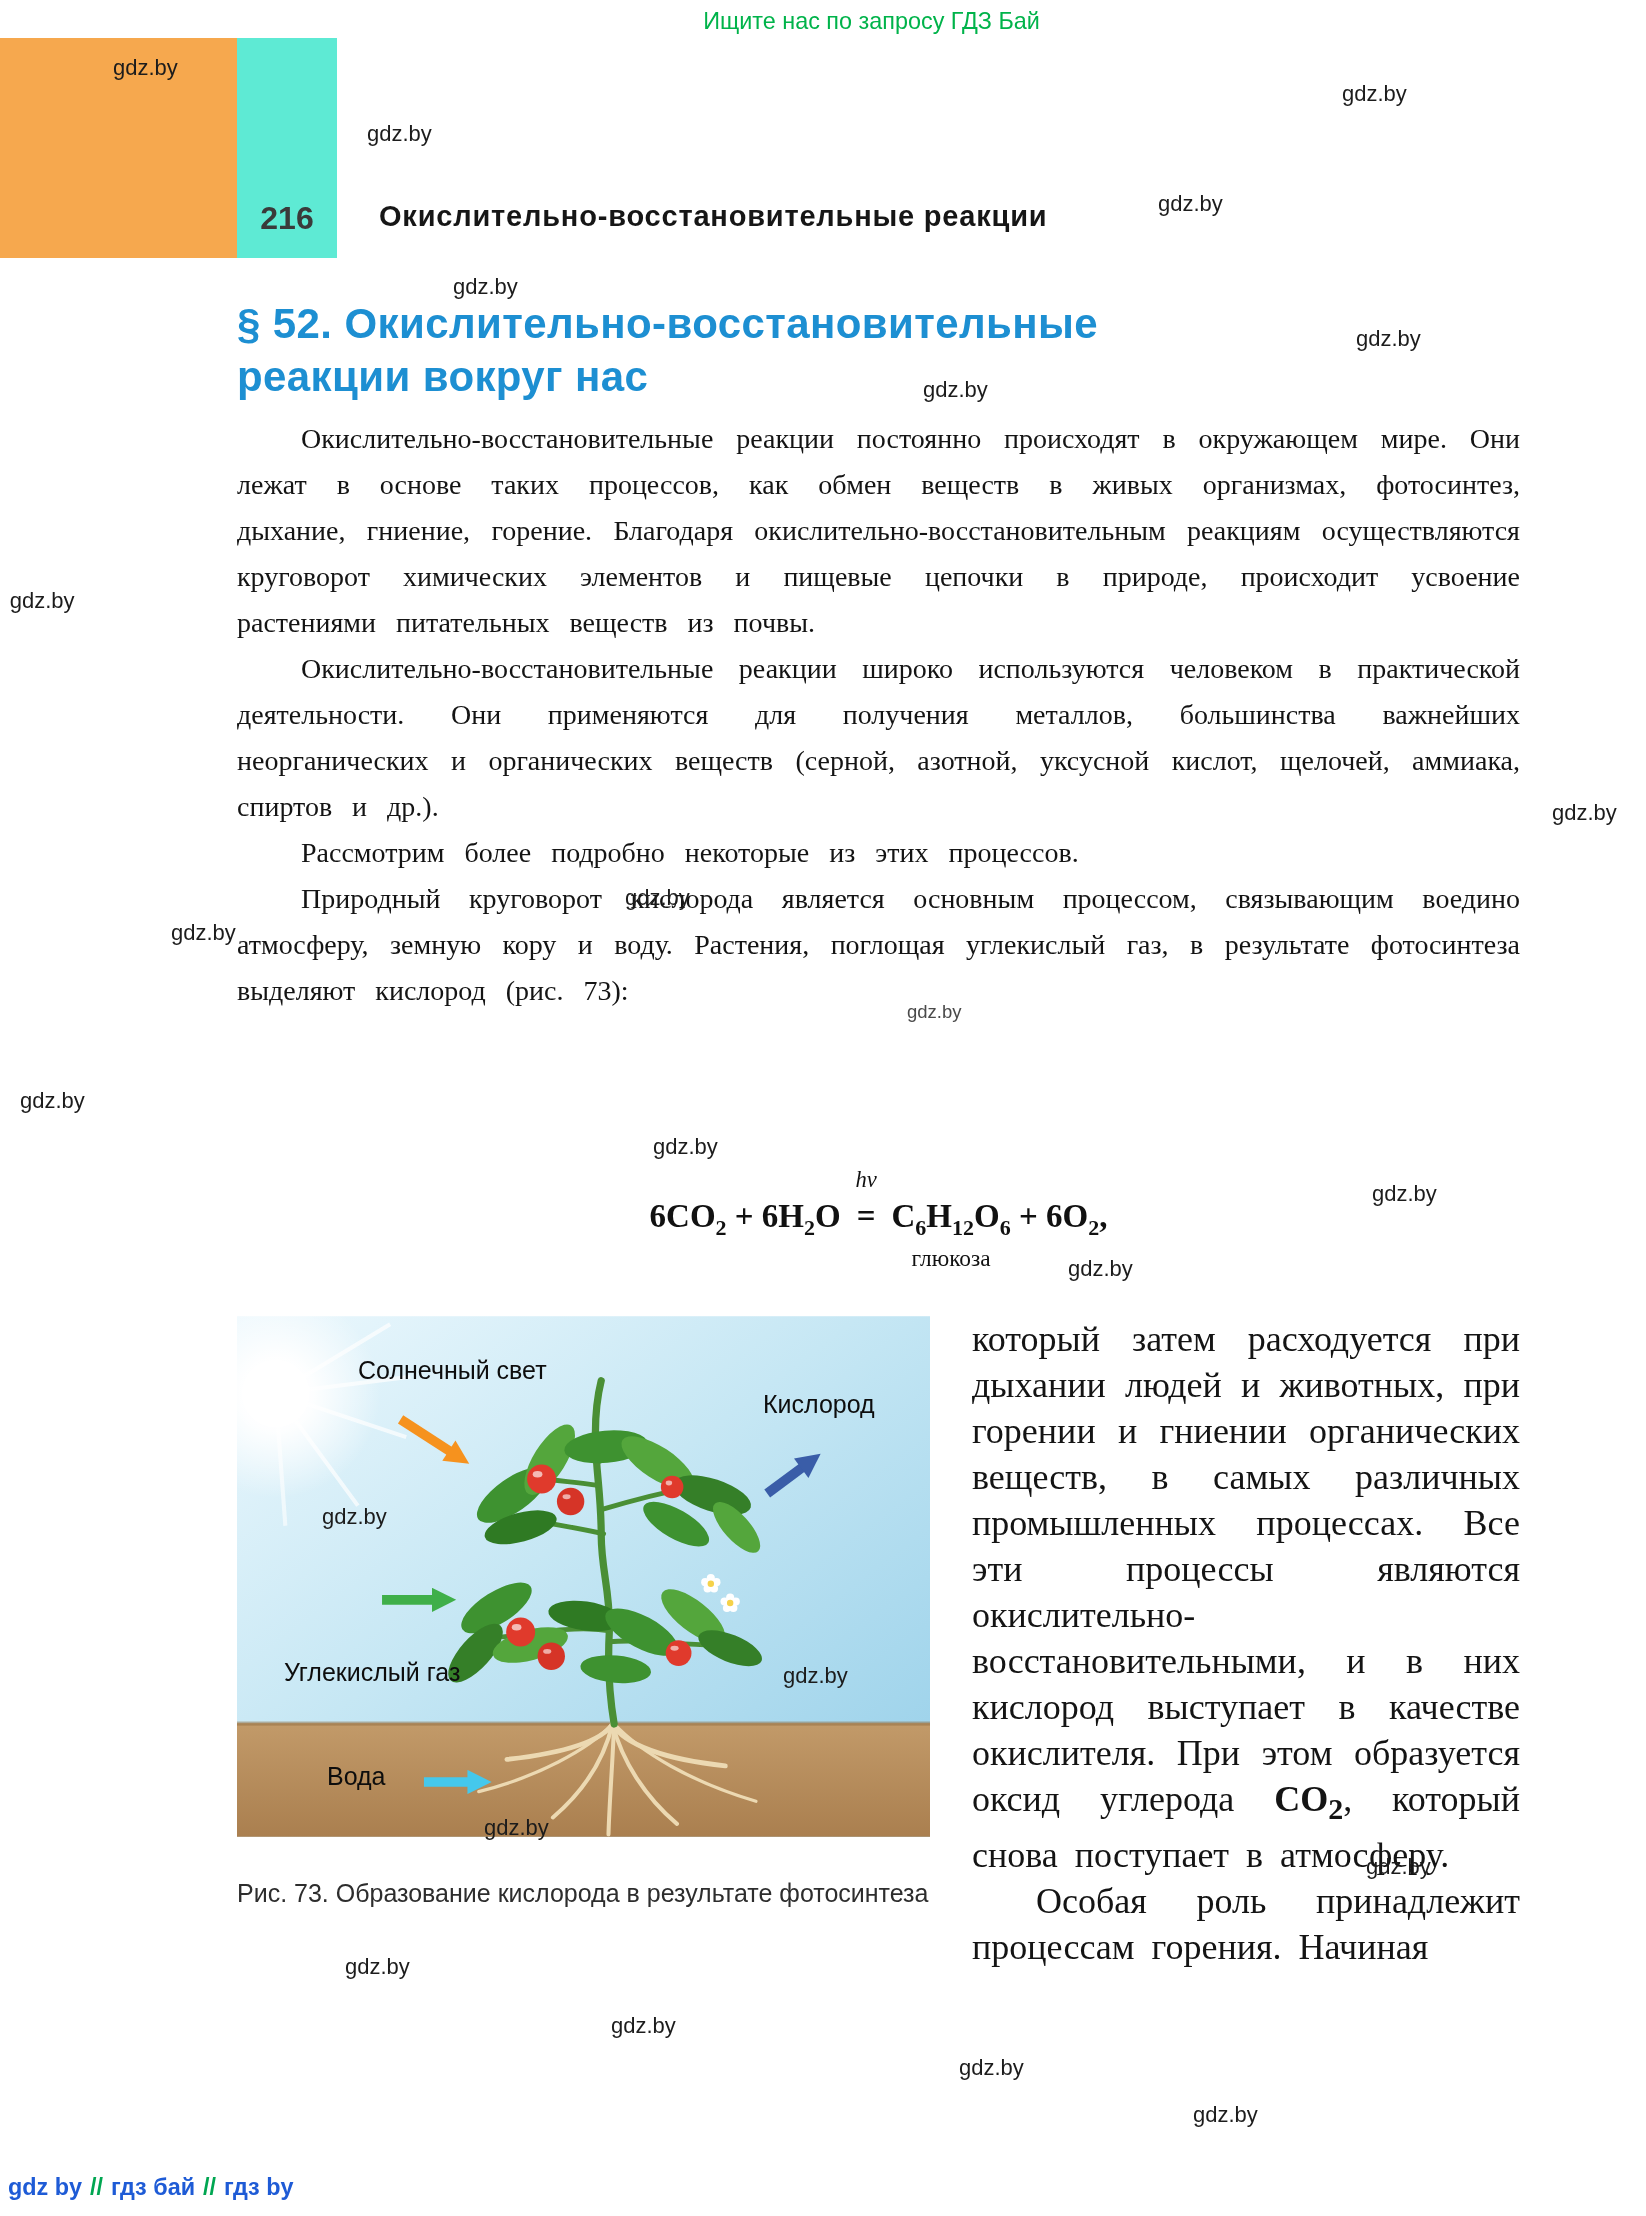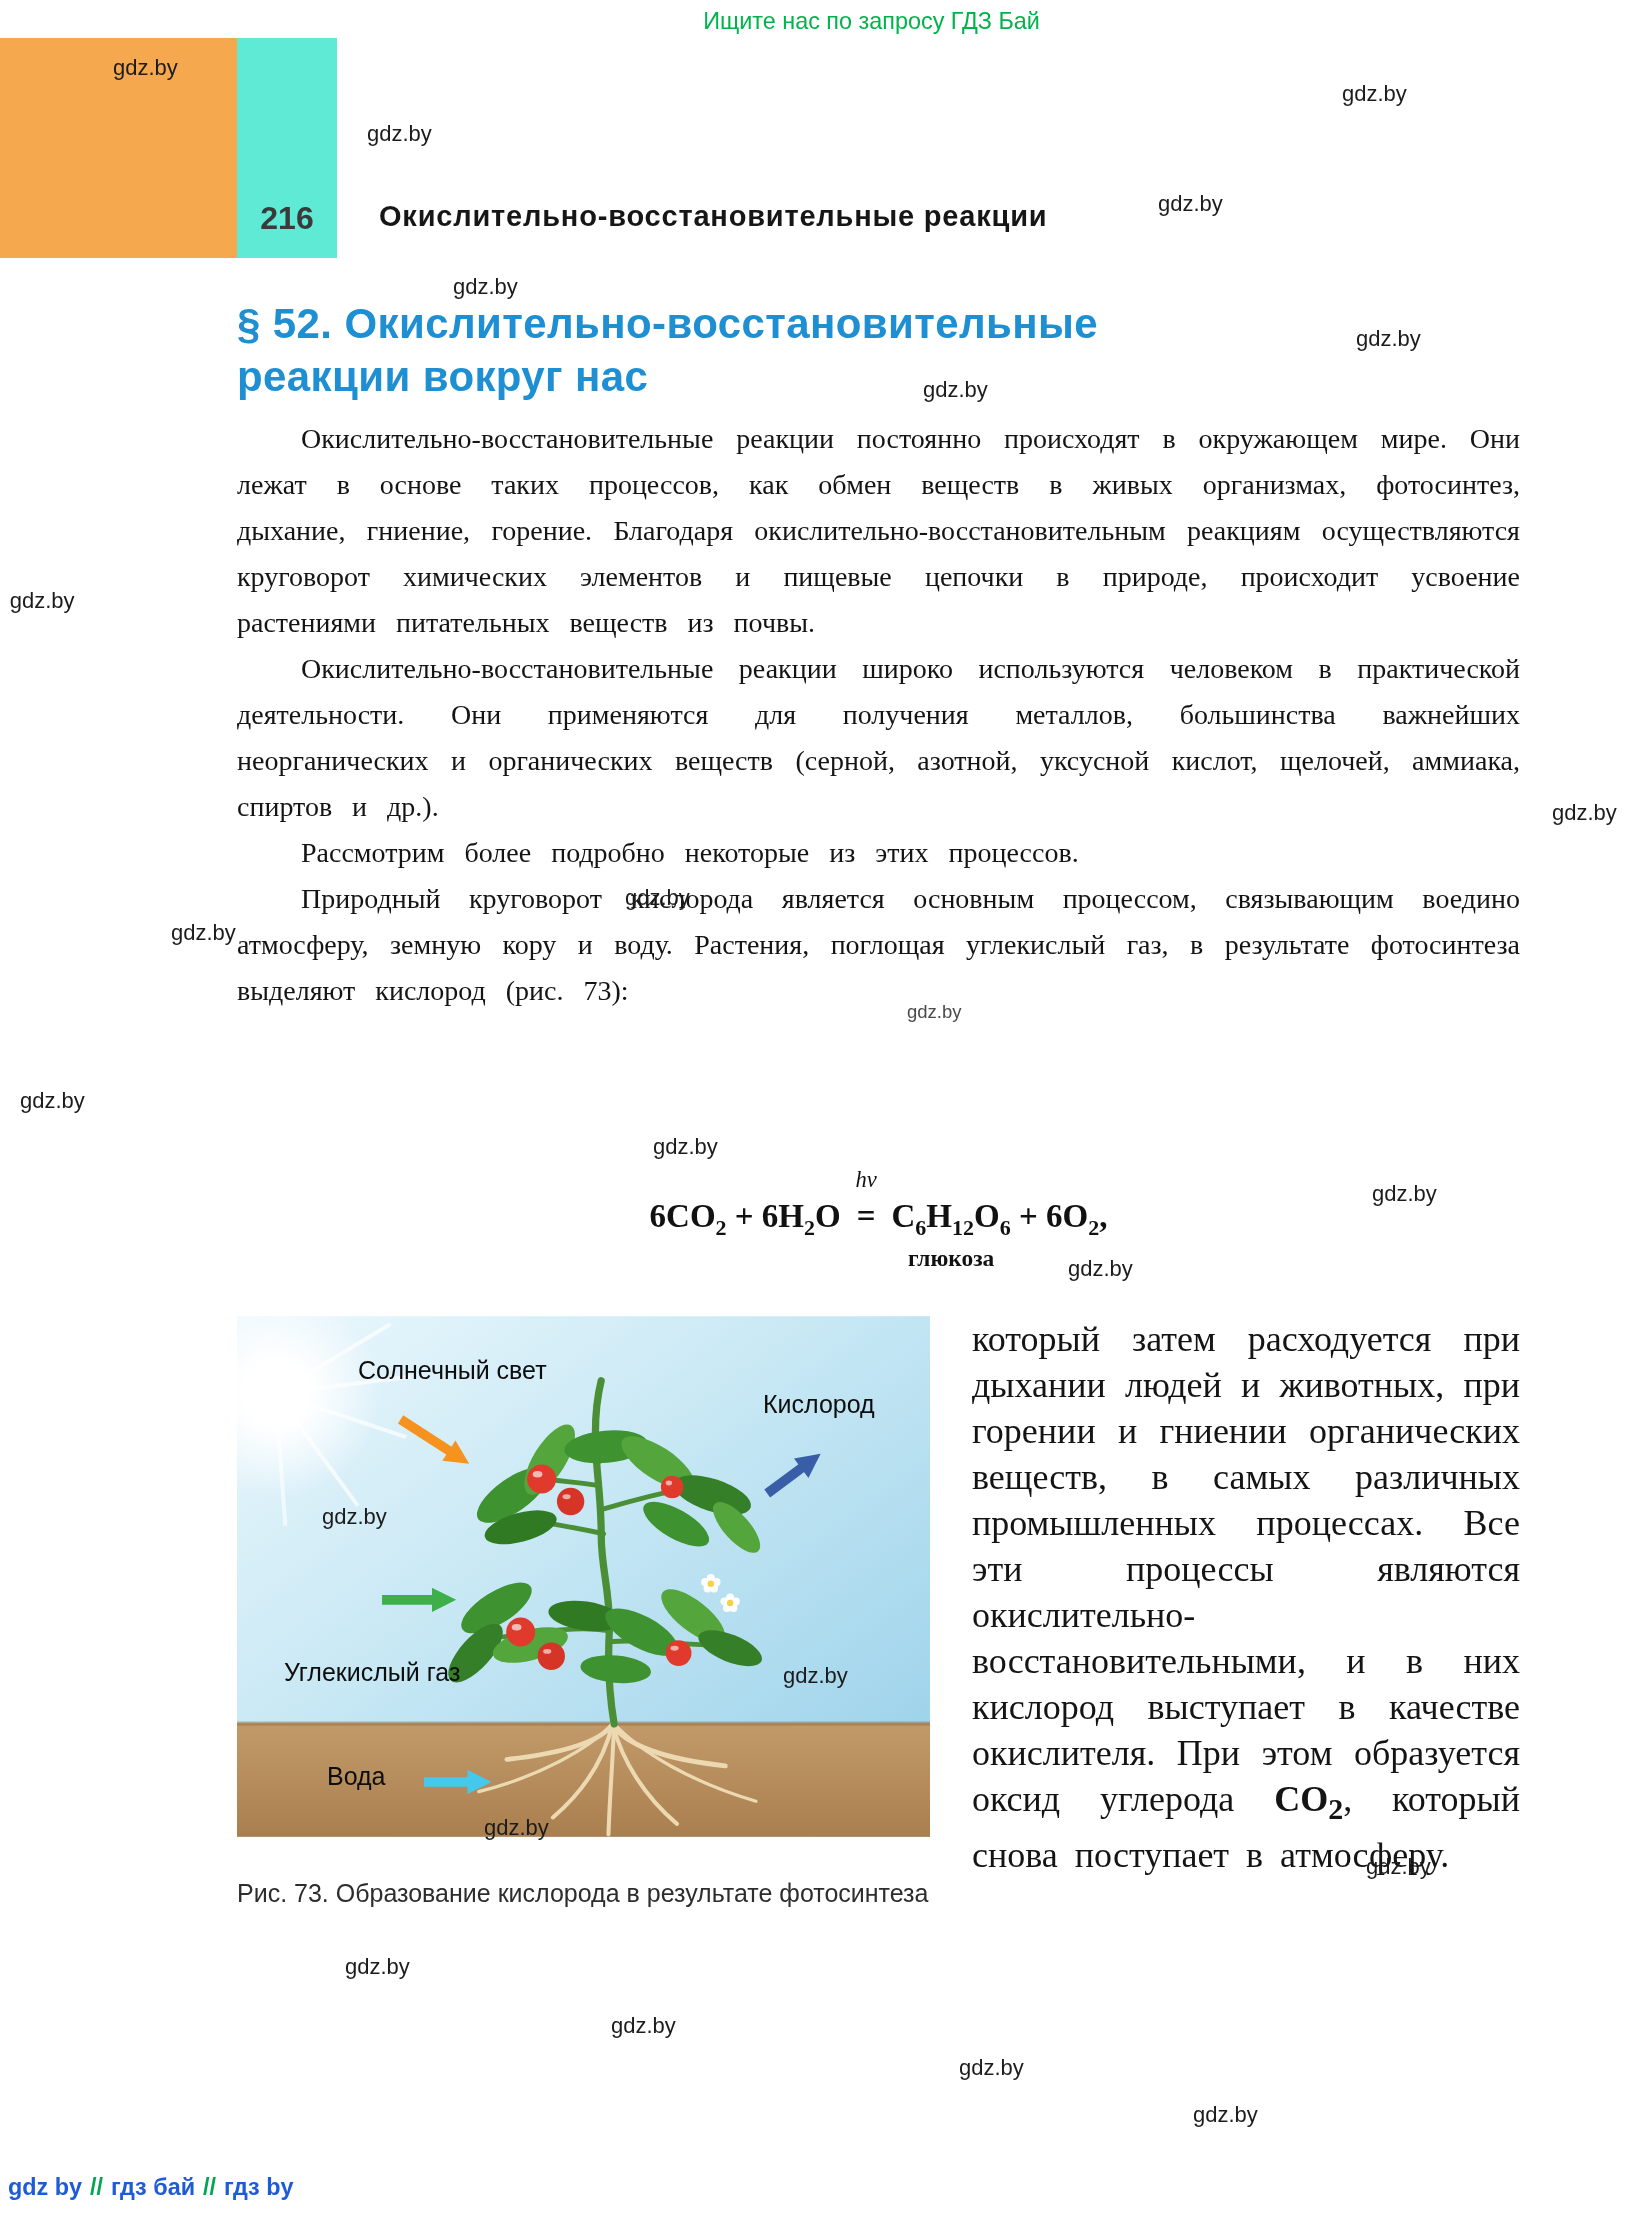--- a/index.html
+++ b/index.html
@@ -22,21 +22,21 @@
     text-align:justify;word-spacing:13px;color:#141414;}
   .body-text p{text-indent:64px;margin:0;}
   .equation-wrap{position:absolute;left:237px;top:1198px;width:1283px;text-align:center;}
   .eq-line{font-family:"Liberation Serif",serif;font-weight:bold;font-size:33px;color:#111;}
   .eq-line sub{font-size:22px;line-height:0;}
   .eq-rel{position:relative;display:inline-block;}
   .eq-sign{margin:0 16px;}
   .eq-hv{position:absolute;top:-31px;left:50%;transform:translateX(-50%);
     font-style:italic;font-weight:normal;font-size:22.6px;}
   .eq-glucose{position:absolute;left:50%;transform:translateX(-50%);bottom:-37px;
-    font-weight:bold;font-size:23.4px;white-space:nowrap;text-align:right;}
+    font-weight:normal;font-size:23.4px;white-space:nowrap;text-align:right;}
   .figure-row{position:absolute;left:237px;top:1316px;width:1283px;
     display:flex;gap:42px;align-items:flex-start;}
   .figure{position:relative;width:693px;height:536px;flex:0 0 693px;overflow:hidden;}
   .figure svg{position:absolute;left:0;top:0;}
   .fig-label{position:absolute;font-size:25px;color:#0d0d0d;white-space:nowrap;}
   .lbl-sun{left:121px;top:40px;}
   .lbl-oxy{left:526px;top:74px;}
   .lbl-co2{left:47px;top:342px;}
   .lbl-water{left:90px;top:446px;}
   .right-col{font-family:"Liberation Serif",serif;font-size:36px;line-height:46px;
@@ -208,20 +208,21 @@
     </svg>
 
     <div class="fig-label lbl-sun">Солнечный свет</div>
     <div class="fig-label lbl-oxy">Кислород</div>
     <div class="fig-label lbl-co2">Углекислый газ</div>
     <div class="fig-label lbl-water">Вода</div>
   </div>
 
   <div class="right-col">
     <p><span>который затем расходуется при дыхании людей и животных, при горении и гниении органических веществ, в самых различных промышленных процессах. Все эти процессы являются окислительно-восстановительными, и в них кислород выступает в качестве окислителя. При этом образуется оксид углерода </span><b><span>CO</span><sub>2</sub></b><span>, который снова поступает в атмосферу.</span></p>
+    <p class="indent">Особая роль принадлежит процессам горения. Начиная</p>
   </div>
 </div>
 
 <div class="caption">Рис. 73. Образование кислорода в результате фотосинтеза</div>
 
 <span class="wm" style="left:113px;top:55px;">gdz.by</span>
 <span class="wm" style="left:1342px;top:81px;">gdz.by</span>
 <span class="wm" style="left:367px;top:121px;">gdz.by</span>
 <span class="wm" style="left:1158px;top:191px;">gdz.by</span>
 <span class="wm" style="left:453px;top:274px;">gdz.by</span>

